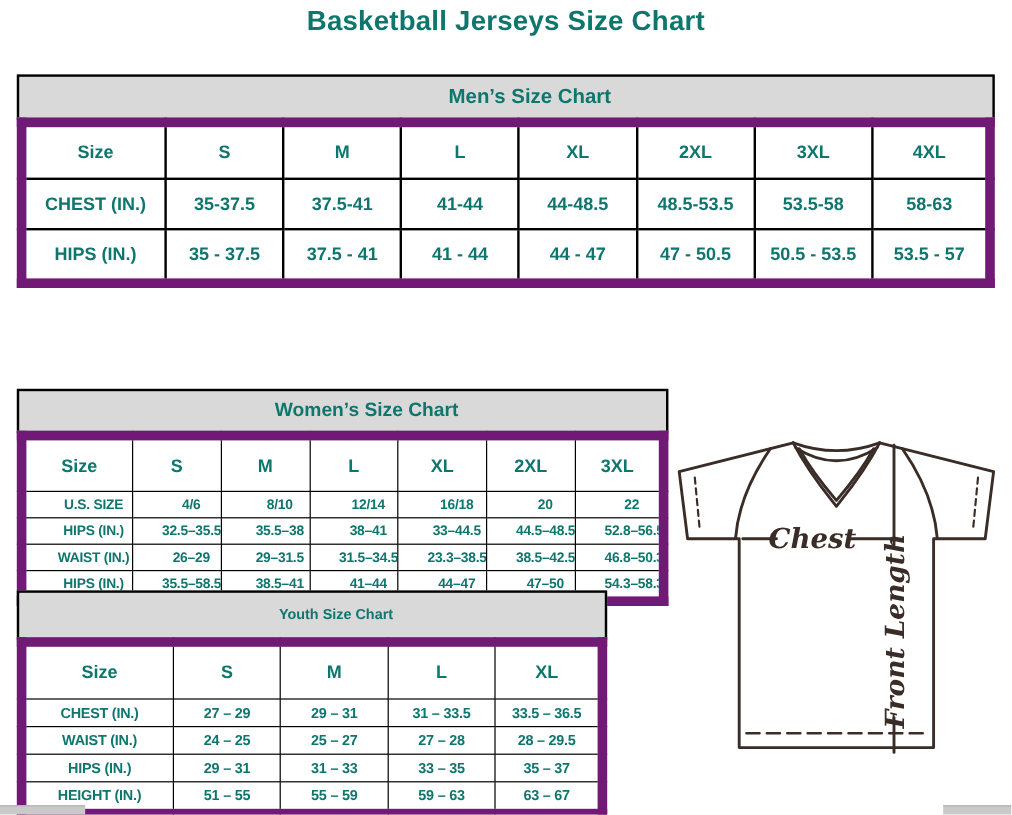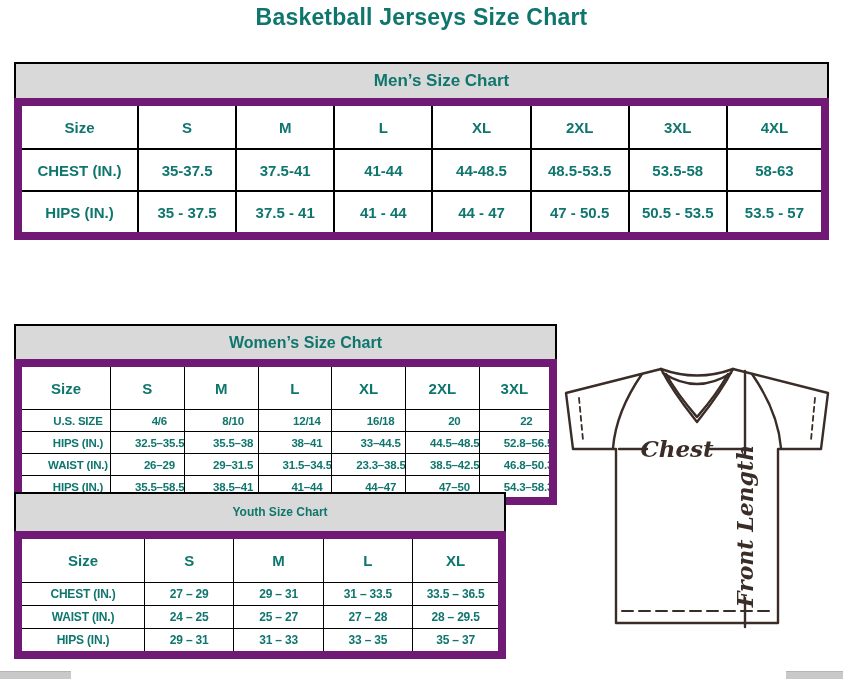--- a/index.html
+++ b/index.html
@@ -185,20 +185,27 @@
             <td>27 – 28</td>
             <td>28 – 29.5</td>
           </tr>
           <tr>
             <th>HIPS (IN.)</th>
             <td>29 – 31</td>
             <td>31 – 33</td>
             <td>33 – 35</td>
             <td>35 – 37</td>
           </tr>
+          <tr>
+            <th>HEIGHT (IN.)</th>
+            <td>51 – 55</td>
+            <td>55 – 59</td>
+            <td>59 – 63</td>
+            <td>63 – 67</td>
+          </tr>
         </tbody>
       </table>
   </section>
 
   <svg class="jersey" viewBox="0 0 287 318">
     <g stroke="#3a2c26" fill="none" stroke-width="2.4" stroke-linejoin="round" stroke-linecap="round">
 
       <path d="M105,9 L10,33 L17,89 L57,89 L60,89 L60,263 L222,263 L222,89 L225,89 L265,89 L272,33 L177,9"></path>
 
       <path d="M105,9 Q141,22 177,9"></path>

